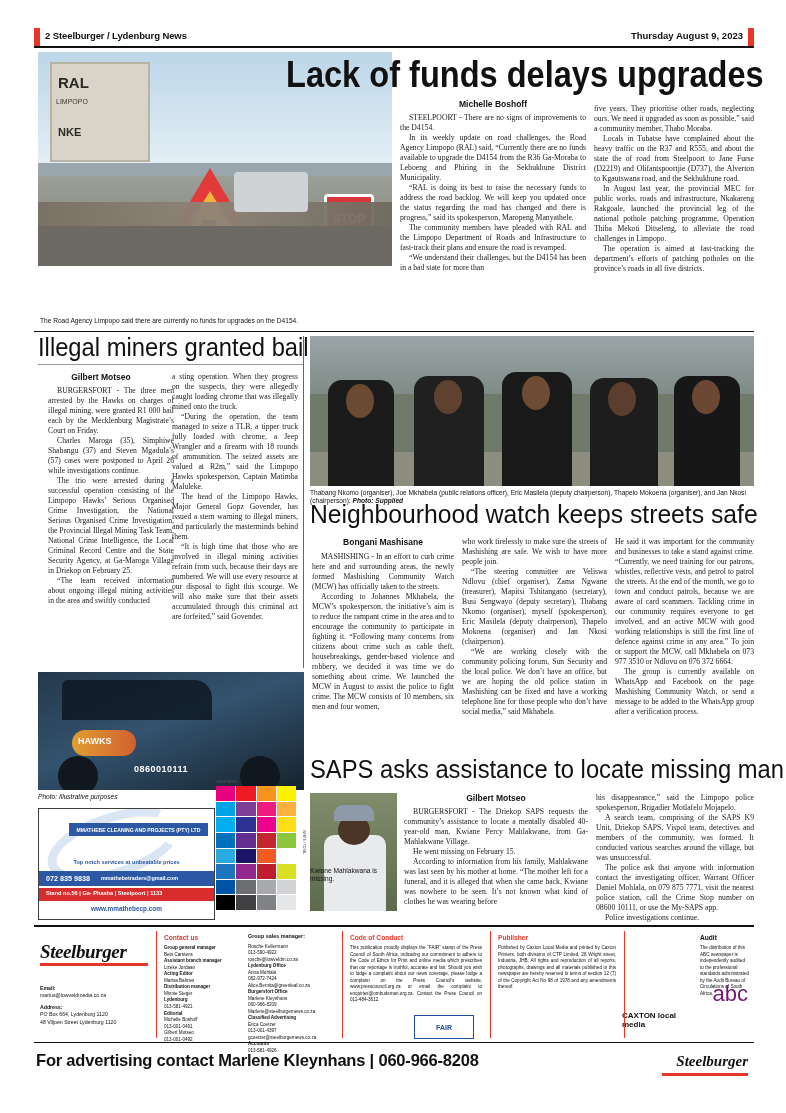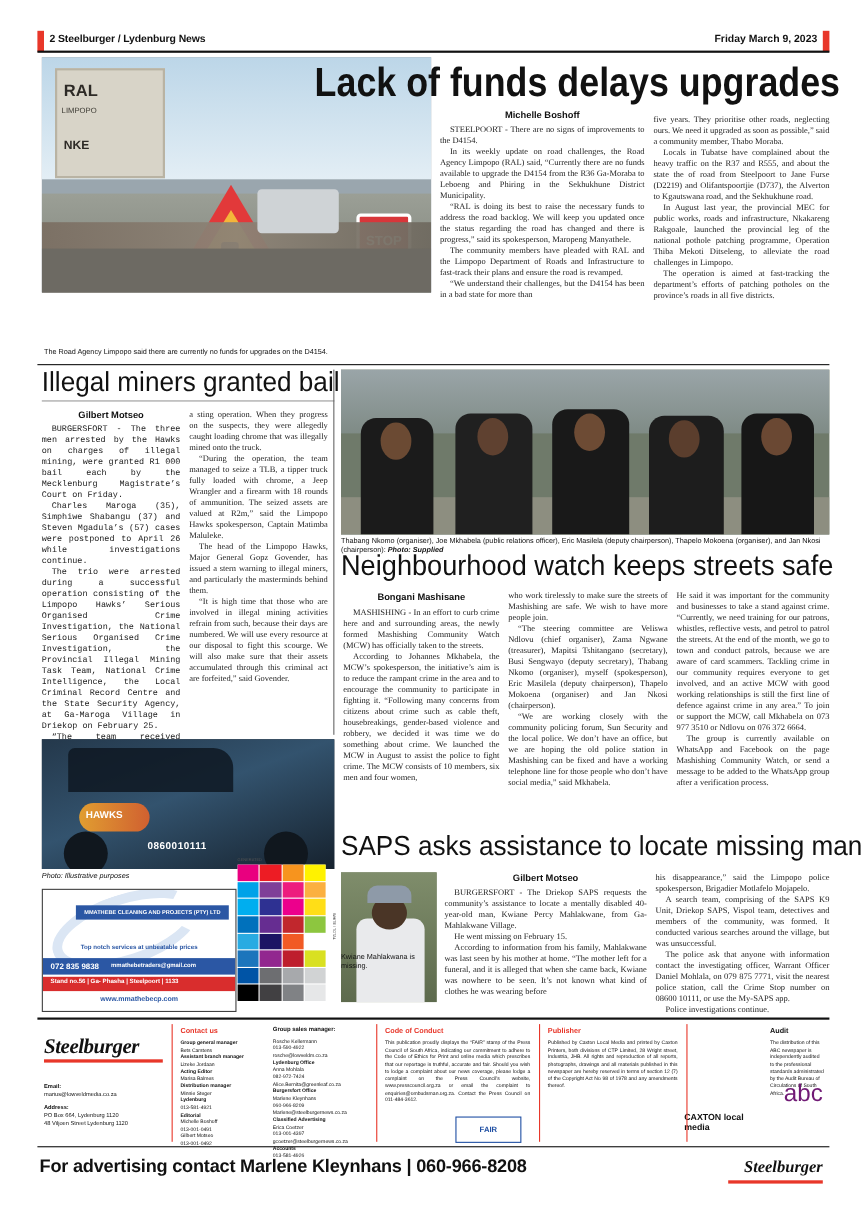--- a/index.html
+++ b/index.html
@@ -58,21 +58,21 @@
 </style>
 </head>
 <body>
 
 <div class="page">
 
   <div class="masthead">
     <div class="mh-bar l"></div>
     <div class="mh-bar r"></div>
     <div class="mh-left">2 Steelburger / Lydenburg News</div>
-    <div class="mh-right">Friday March 9, 2023</div>
+    <div class="mh-right">Thursday August 9, 2023</div>
     <div class="mh-rule"></div>
   </div>
 
   <div class="photo" style="left:38px;top:52px;width:354px;height:214px;">
     <div class="ph-sky"></div>
     <div class="ph-ground" style="height:42%;"></div>
 
     <div style="position:absolute;left:12px;top:10px;width:96px;height:96px;background:#d8d4c8;border:2px solid #b9b3a3;"></div>
     <div style="position:absolute;left:20px;top:22px;font-family:'Liberation Sans',sans-serif;font-weight:bold;font-size:15px;color:#2d2a26;">RAL</div>
     <div style="position:absolute;left:18px;top:46px;font-family:'Liberation Sans',sans-serif;font-size:7px;color:#3c3a33;">LIMPOPO</div>
@@ -111,21 +111,21 @@
   <div class="cap" style="left:40px;top:317px;width:352px;">The Road Agency Limpopo said there are currently no funds for upgrades on the D4154.</div>
 
   <div class="rule-h" style="left:34px;top:331px;width:720px;height:1px;"></div>
 
   <div class="hl hl-light" style="left:38px;top:336px;font-size:25px;">Illegal miners granted bail</div>
 
   <div class="rule-h" style="left:38px;top:364px;width:266px;height:1px;background:#999;"></div>
 
   <div class="byline" style="position:absolute;left:38px;top:372px;width:126px;">Gilbert Motseo</div>
 
-  <div class="col" style="left:38px;top:386px;width:126px;font-family:Liberation Mono, monospace;">
+  <div class="col" style="left:48px;top:386px;width:126px;">
     <p>BURGERSFORT - The three men arrested by the Hawks on charges of illegal mining, were granted R1 000 bail each by the Mecklenburg Magistrate’s Court on Friday.</p>
     <p>Charles Maroga (35), Simphiwe Shabangu (37) and Steven Mgadula’s (57) cases were postponed to April 26 while investigations continue.</p>
     <p>The trio were arrested during a successful operation consisting of the Limpopo Hawks’ Serious Organised Crime Investigation, the National Serious Organised Crime Investigation, the Provincial Illegal Mining Task Team, National Crime Intelligence, the Local Criminal Record Centre and the State Security Agency, at Ga-Maroga Village in Driekop on February 25.</p>
     <p>“The team received information about ongoing illegal mining activities in the area and swiftly conducted</p>
   </div>
 
   <div class="col" style="left:172px;top:372px;width:126px;">
     <p class="noind">a sting operation. When they progress on the suspects, they were allegedly caught loading chrome that was illegally mined onto the truck.</p>
     <p>“During the operation, the team managed to seize a TLB, a tipper truck fully loaded with chrome, a Jeep Wrangler and a firearm with 18 rounds of ammunition. The seized assets are valued at R2m,” said the Limpopo Hawks spokesperson, Captain Matimba Maluleke.</p>
     <p>The head of the Limpopo Hawks, Major General Gopz Govender, has issued a stern warning to illegal miners, and particularly the masterminds behind them.</p>

